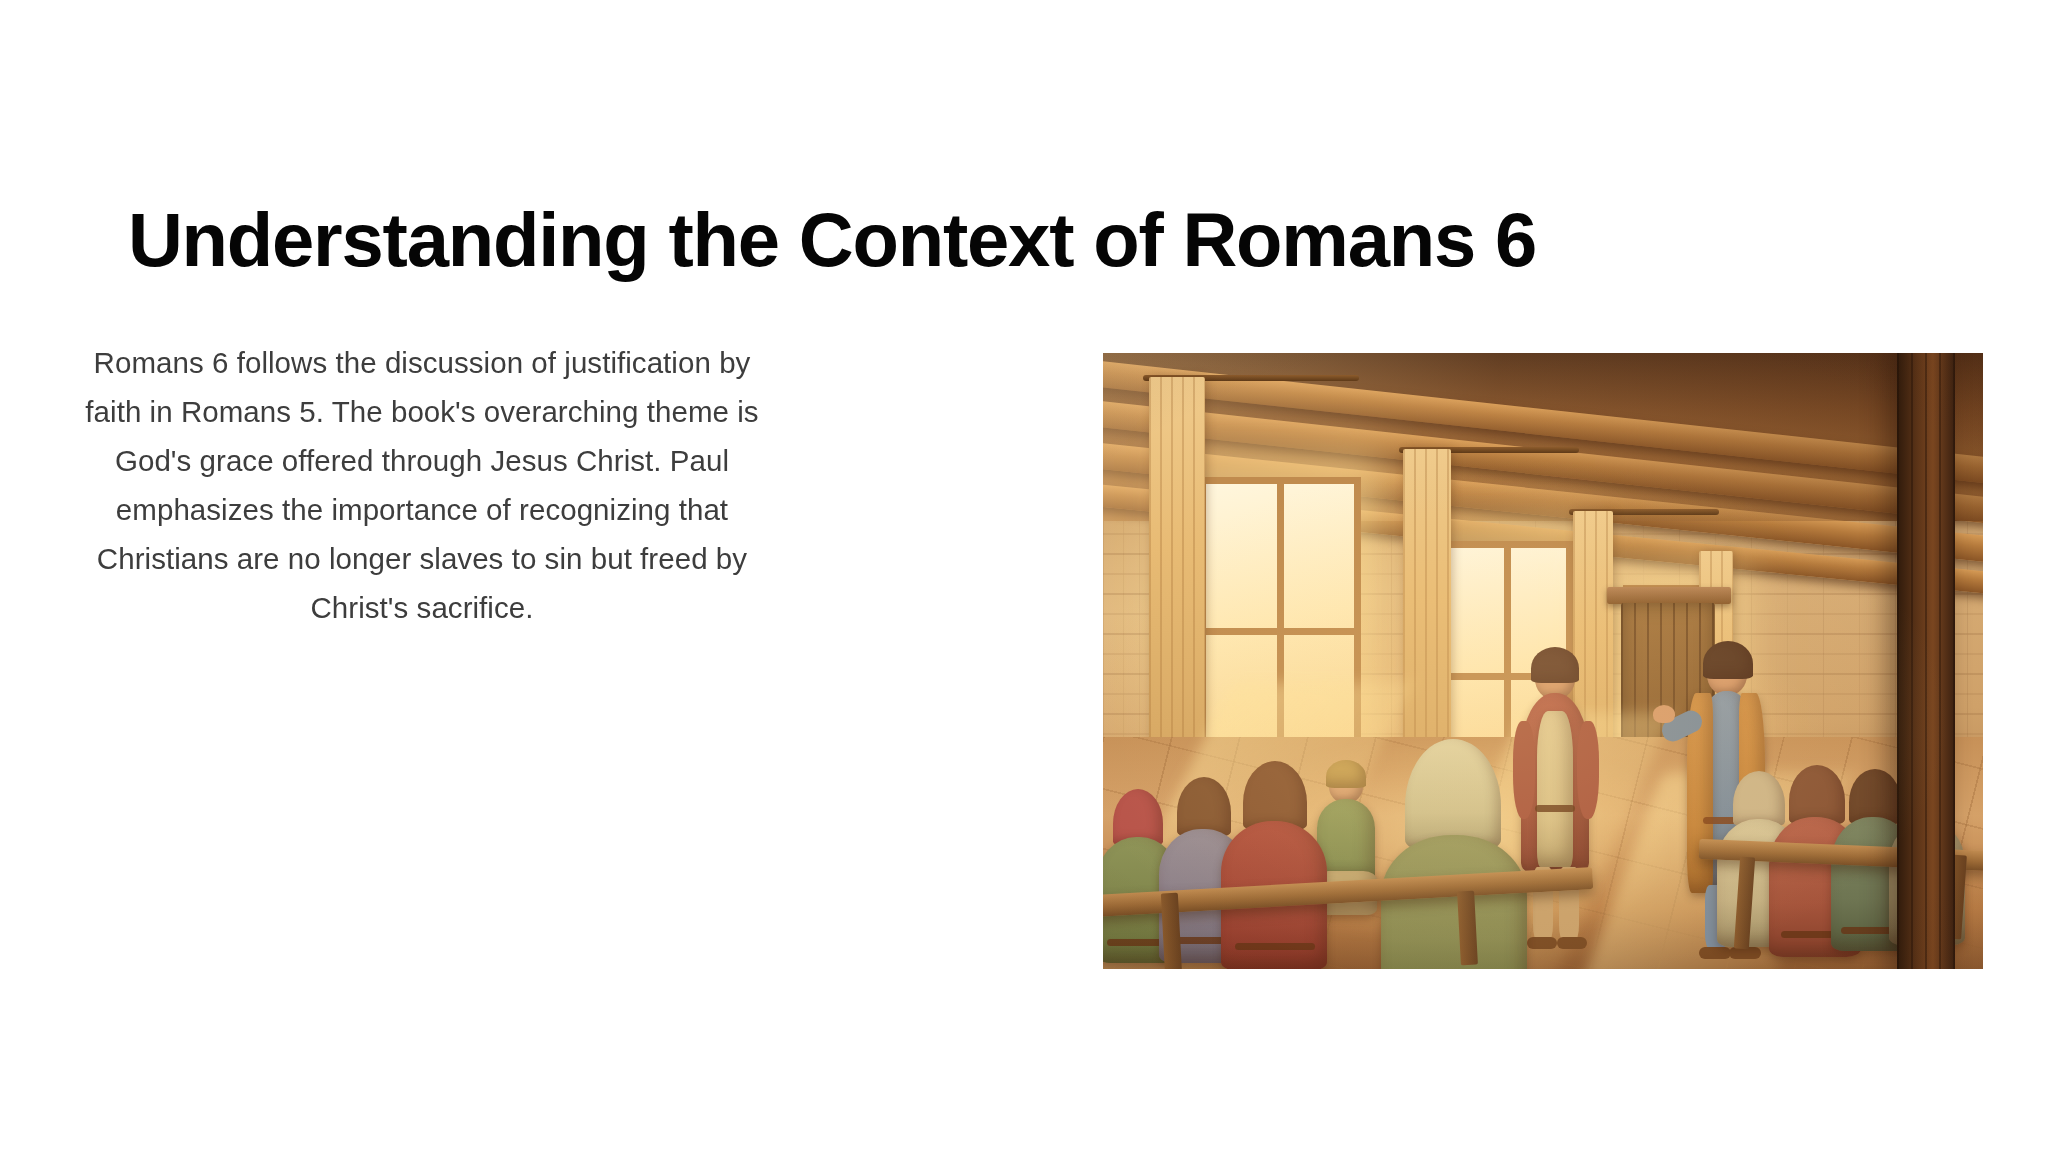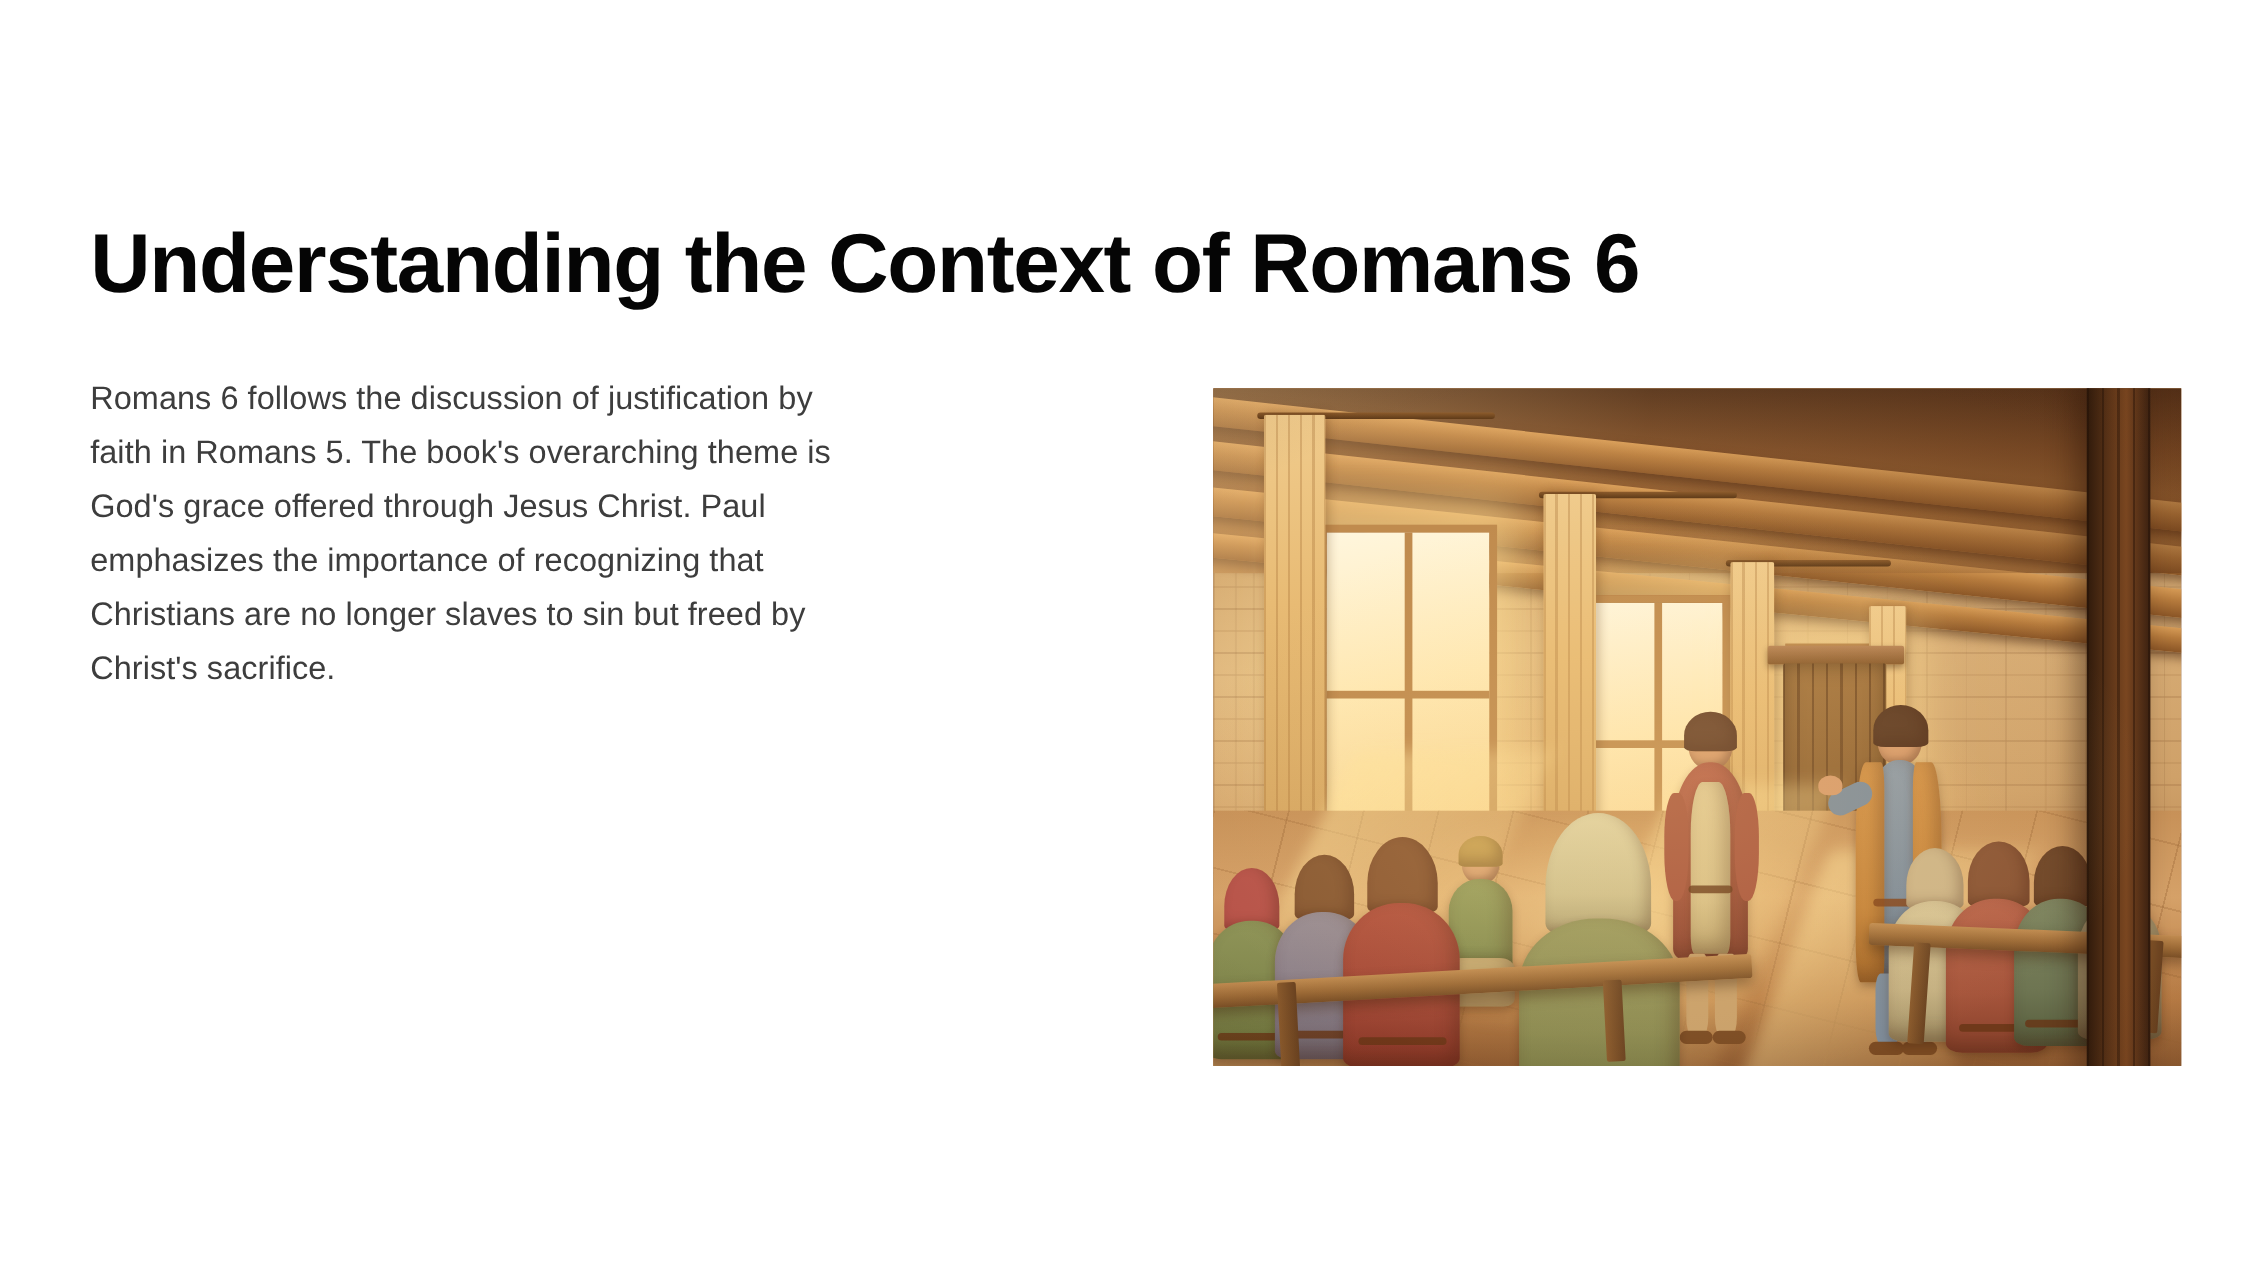--- a/index.html
+++ b/index.html
@@ -14,20 +14,21 @@
     overflow: hidden;
     font-family: "Liberation Sans", sans-serif;
     -webkit-font-smoothing: antialiased;
   }
 
   .slide {
     position: relative;
     width: 2048px;
     height: 852px;
     background: #ffffff;
+    text-align: center;
   }
 
   
   .page-title {
     position: absolute;
     left: 82px;
     top: 148px;
     width: 1500px;
     font-size: 76px;
     line-height: 1.08;

